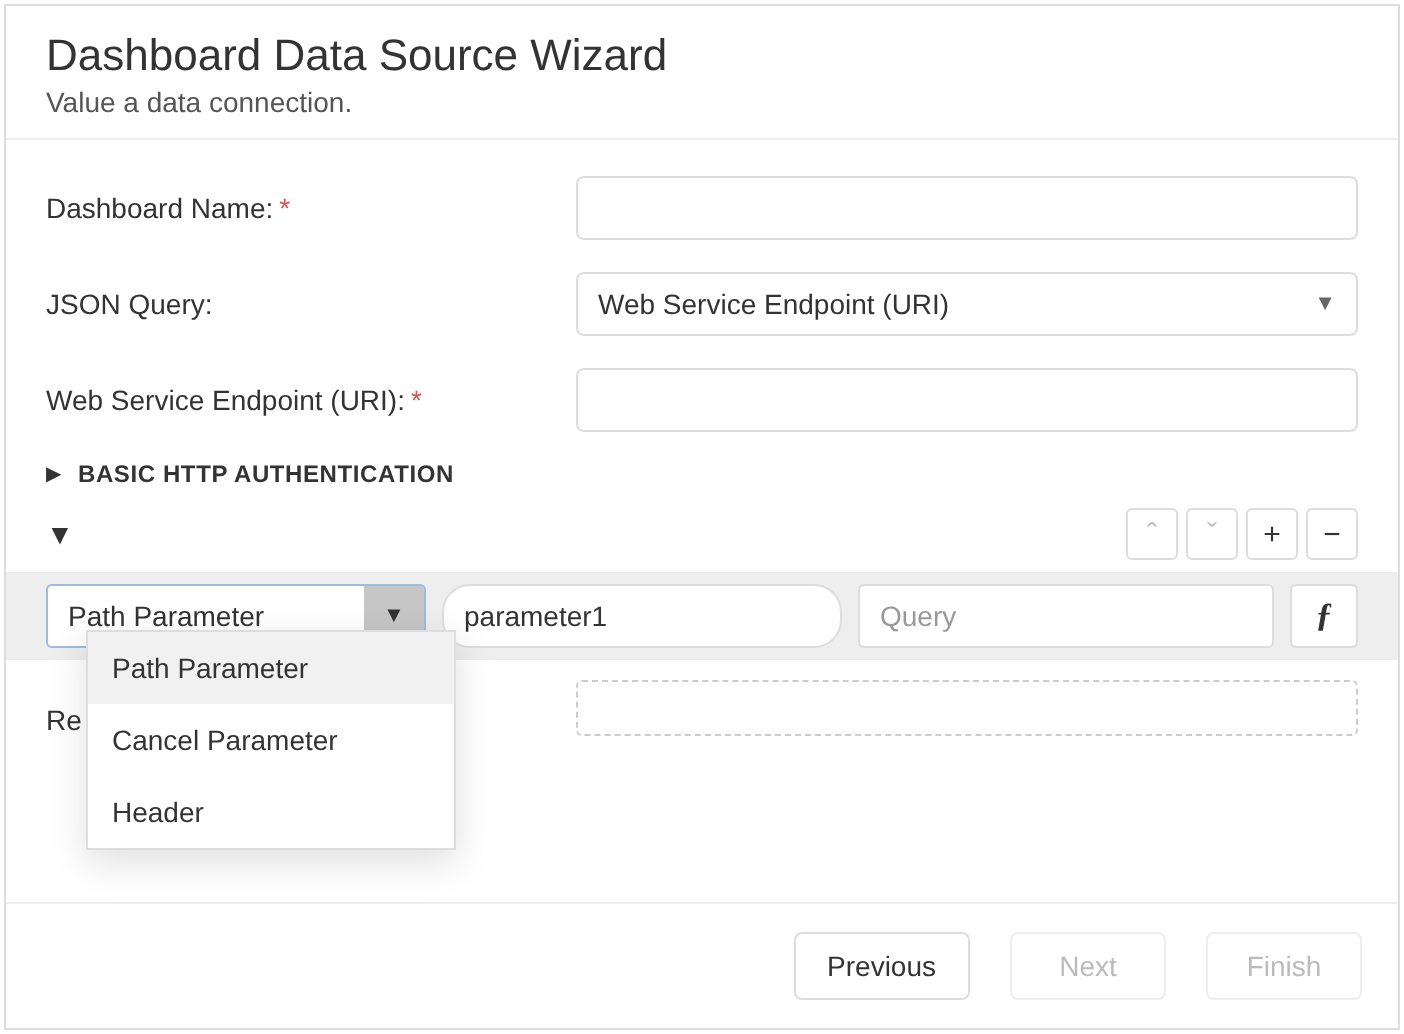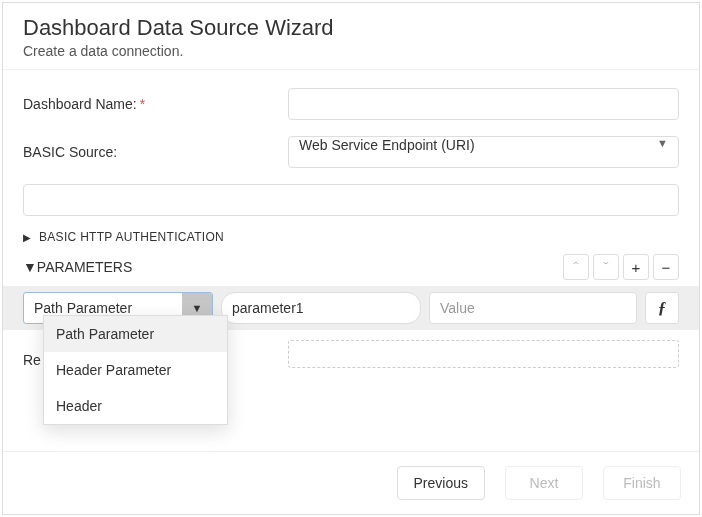--- a/index.html
+++ b/index.html
@@ -15,26 +15,26 @@
   .form-row { display: flex; align-items: center; padding: 8px 20px; }
   .form-label { width: 265px; color: #333; }
   .req { color: #d9534f; margin-left: 3px; }
   .form-control {
     flex: 1; width: 100%; height: 32px; border: 1px solid #ddd; border-radius: 4px;
     padding: 0 10px; font-size: 14px; color: #333; background: #fff;
   }
   .select-wrap { position: relative; flex: 1; }
   .select-display {
     height: 32px; border: 1px solid #ddd; border-radius: 4px; padding: 0 10px;
-    display: flex; align-items: flex-start; justify-content: space-between; background: #fff; cursor: pointer;
+    display: flex; align-items: center; justify-content: space-between; background: #fff; cursor: pointer;
   }
   .caret { font-size: 11px; color: #666; }
   .accordion { padding: 6px 20px; display: flex; align-items: center; cursor: pointer; }
   .accordion .tri { width: 10px; display: inline-block; margin-right: 6px; font-size: 10px; color: #333; }
-  .accordion .label { font-size: 12px; font-weight: 400; letter-spacing: .3px; color: #333; }
+  .accordion .label { font-size: 12px; font-weight: 700; letter-spacing: .3px; color: #333; }
   .param-header-row { display: flex; align-items: center; padding: 4px 20px 6px; }
   .param-header-row .accordion-inline { display: flex; align-items: center; }
   .param-header-row .spacer { flex: 1; }
   .icon-btn {
     width: 26px; height: 26px; border: 1px solid #ddd; border-radius: 3px;
     background: #fff; display: flex; align-items: center; justify-content: center;
     margin-left: 4px; cursor: pointer; font-size: 15px; line-height: 1;
   }
   .icon-btn.dim { color: #bbb; }
   .param-row-wrap {
@@ -86,55 +86,57 @@
   .btn.dim { color: #bbb; border-color: #eee; }
   .footer-spacer { flex: 1; }
 </style>
 </head>
 <body>
 
 <div class="wizard">
 
   <div class="wizard-header">
     <div class="wizard-title">Dashboard Data Source Wizard</div>
-    <div class="wizard-subtitle">Create a data connection.</div>
+    <div class="wizard-subtitle">Value a data connection.</div>
   </div>
 
   <div class="wizard-body">
 
     <div class="form-row">
       <div class="form-label">
         <span>Dashboard Name:</span><span class="req">*</span>
       </div>
       <input class="form-control" type="text" value="" style="">
     </div>
 
     <div class="form-row">
-      <div class="form-label">BASIC Source:</div>
+      <div class="form-label">JSON Query:</div>
       <div class="select-wrap">
         <div class="select-display">
           <span>Web Service Endpoint (URI)</span>
           <span class="caret">▼</span>
         </div>
       </div>
     </div>
 
     <div class="form-row">
+      <div class="form-label">
+        <span>Web Service Endpoint (URI):</span><span class="req">*</span>
+      </div>
       <input class="form-control" type="text" value="" style="">
     </div>
 
     <div class="accordion">
       <span class="tri">▶</span>
       <span class="label">BASIC HTTP AUTHENTICATION</span>
     </div>
 
     <div class="param-header-row">
       <div class="accordion-inline">
         <span class="tri">▼</span>
-        <span class="label">PARAMETERS</span>
       </div>
       <div class="spacer"></div>
       <div class="icon-btn dim">
           <span>ˆ</span>
         </div>
       <div class="icon-btn dim">
           <span>ˇ</span>
         </div>
       <div class="icon-btn">
           <span>+</span>
@@ -148,37 +150,37 @@
       <div class="param-type">
         <div class="param-type-label">Path Parameter</div>
         <div class="param-type-btn">
             <span>▼</span>
           </div>
       </div>
       <div class="param-name">
         <span>parameter1</span>
       </div>
       <div class="param-value">
-        <span>Value</span>
+        <span>Query</span>
       </div>
       <div class="fx-btn">
         <span>ƒ</span>
       </div>
     </div>
 
     <div class="result-row">
       <div class="form-label-short">Re</div>
       <div class="dashed-box"></div>
     </div>
 
   </div>
 
   <div class="dropdown-menu">
     <div class="dropdown-item selected">Path Parameter</div>
-    <div class="dropdown-item">Header Parameter</div>
+    <div class="dropdown-item">Cancel Parameter</div>
     <div class="dropdown-item">Header</div>
   </div>
 
   <div class="wizard-footer">
     <div class="footer-spacer"></div>
     <div class="btn">
         <span>Previous</span>
       </div>
     <div class="btn dim">
         <span>Next</span>

